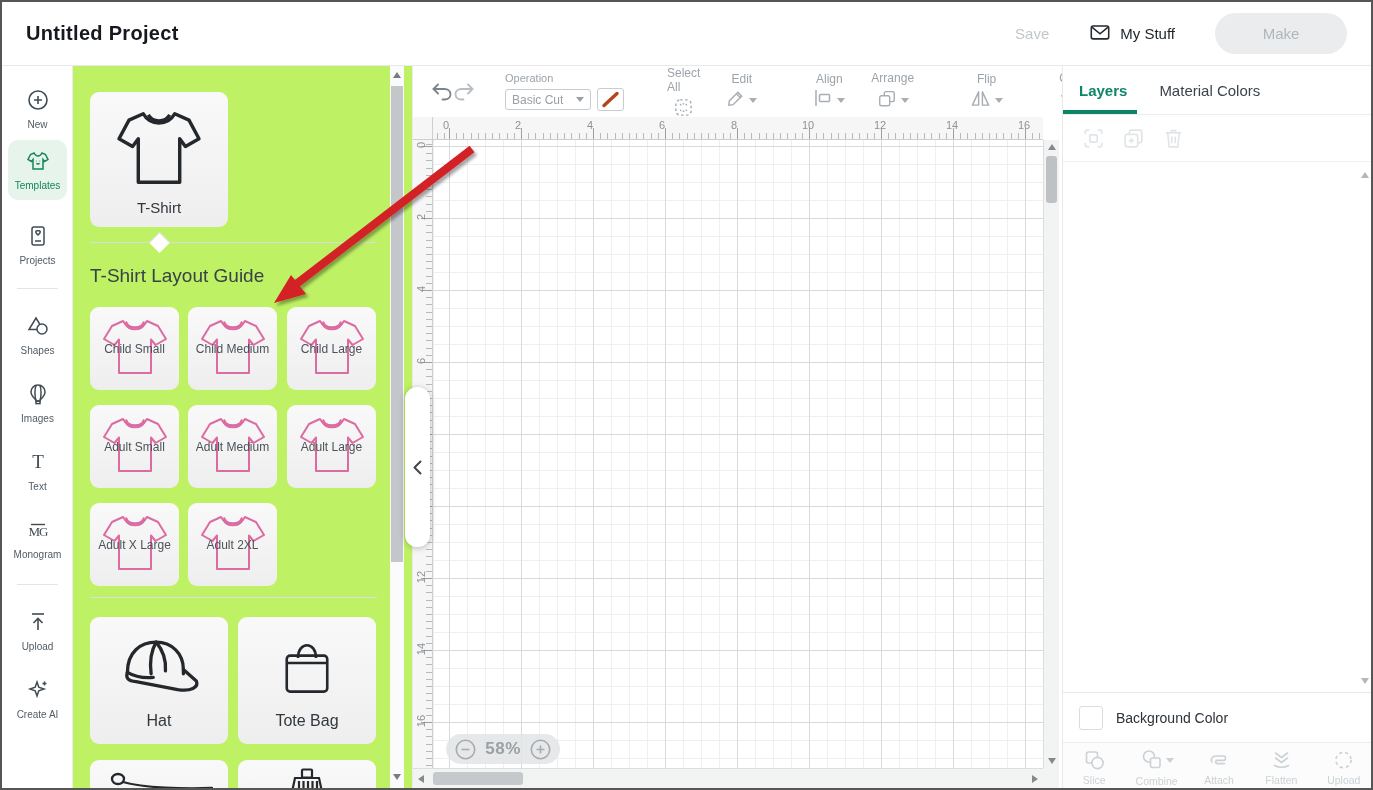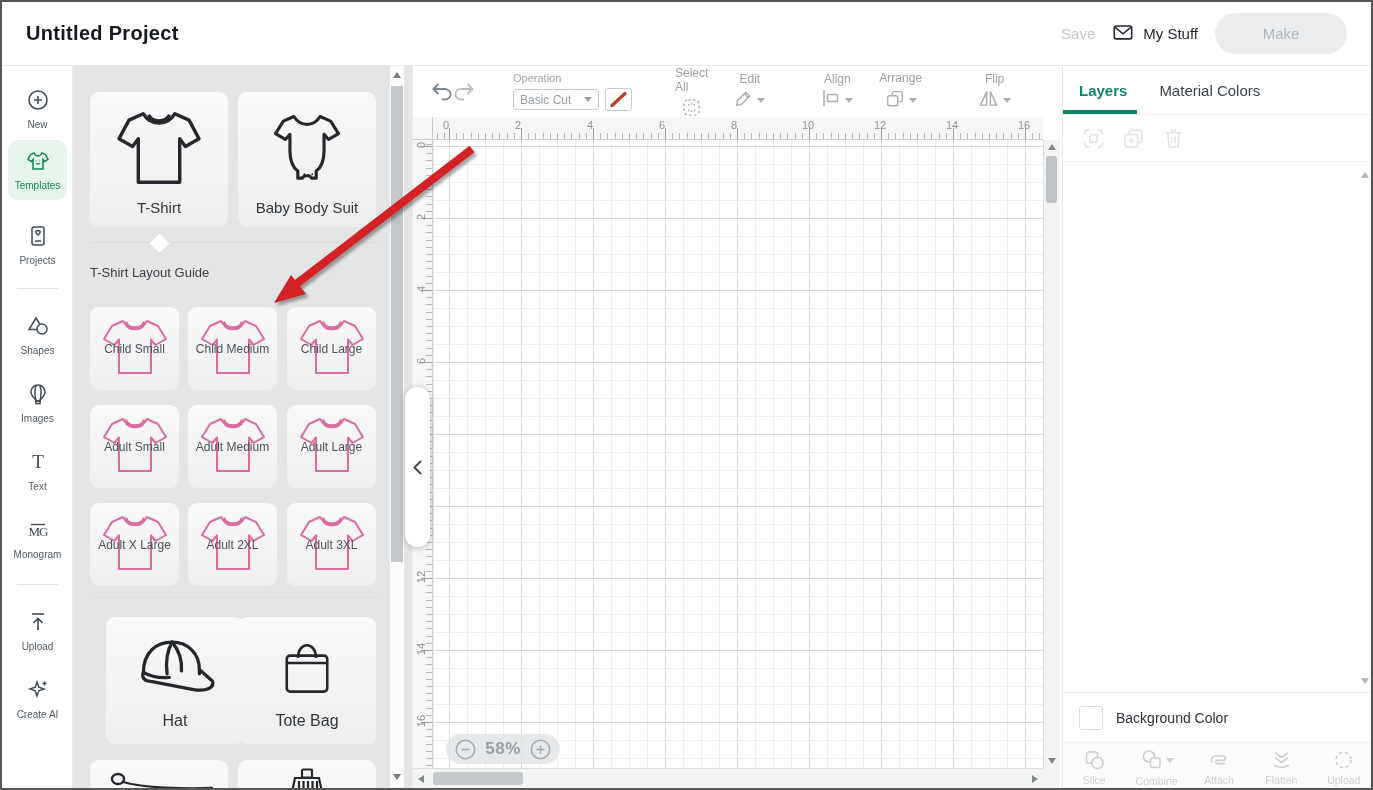--- a/index.html
+++ b/index.html
@@ -3,42 +3,42 @@
 <meta charset="utf-8">
 <style>
   * { margin:0; padding:0; box-sizing:border-box; }
   html,body { background:#9a9a9a; }
   body { font-family:"Liberation Sans", sans-serif; }
   .window { position:relative; width:1373px; height:790px; background:#fff; border:2px solid #565656; overflow:hidden; }
 
   
   .header { position:absolute; top:0; left:0; right:0; height:64px; background:#fff; border-bottom:1px solid #e9e9e9; display:flex; align-items:center; padding:0 24px; z-index:5; }
   .title { font-size:20px; font-weight:700; color:#16191d; letter-spacing:.3px; }
-  .header-right { margin-left:auto; display:flex; align-items:center; gap:17px;justify-content:flex-end; }
+  .header-right { margin-left:auto; display:flex; align-items:center; gap:40px;justify-content:flex-end; }
   .save { color:#c2c7cb; font-size:15px; }
   .mystuff { display:flex; align-items:center; gap:9px; color:#1d2328; font-size:15px; font-weight:500; }
   .make-btn { width:132px; height:41px; border-radius:21px; background:#eaeced; color:#b1b6bb; font-size:15px; font-weight:500; display:flex; align-items:center; justify-content:center; }
 
   
   .sidebar { position:absolute; top:64px; left:0; width:71px; bottom:0; background:#fff; border-right:1px solid #ececec; z-index:4; }
   .s-item { position:absolute; left:0; width:71px; display:flex; flex-direction:column; align-items:center; gap:5px; color:#515b64; font-size:10px; cursor:pointer; }
   .s-item svg { stroke:#414b54; }
   .s-item.active { left:6px; width:59px; background:#e6f4ec; border-radius:10px; padding:9px 0; color:#15845f; }
   .s-item.active svg { stroke:#15845f; }
   .s-div { position:absolute; left:15px; width:41px; border-top:1px solid #e4e4e4; }
 
   
-  .panel { position:absolute; left:71px; top:64px; width:339px; bottom:0; background:#e5e5e5; overflow:hidden; }
+  .panel { position:absolute; left:71px; top:64px; width:339px; bottom:0; background:#bef264; overflow:hidden; }
   .tile { position:absolute; background:linear-gradient(180deg,#f9f9f9 0%,#eeeeee 100%); border-radius:9px; cursor:pointer; }
   .tile.featured { width:138px; height:135px; }
   .feat-label { position:absolute; bottom:11px; width:100%; text-align:center; font-size:15px; color:#30373d; }
   .feat-icon { position:absolute; left:50%; top:16px; transform:translateX(-50%); }
   .notch-row { position:absolute; left:17px; top:176px; width:287px; border-top:1px solid #dbdbdb; }
   .notch { position:absolute; left:62px; top:-8px; width:15px; height:15px; background:#fff; border-left:1px solid #dbdbdb; border-top:1px solid #dbdbdb; transform:rotate(45deg); }
-  .panel-heading { position:absolute; left:17px; top:199px; font-size:13px; color:#3a4147; }
+  .panel-heading { position:absolute; left:17px; top:199px; font-size:19px; color:#3a4147; }
   .tile.size { width:89px; height:83px; }
   .size-label { position:absolute; width:100%; top:50%; transform:translateY(-50%); text-align:center; font-size:12px; color:#4b5258; z-index:2; }
   .size-shirt { position:absolute; left:50%; top:50%; transform:translate(-50%,-50%); z-index:1; }
   .panel-div2 { position:absolute; left:17px; top:531px; width:287px; border-top:1px solid #dedede; }
   .tile.big2 { width:138px; height:127px; }
   .big2-label { position:absolute; bottom:14px; width:100%; text-align:center; font-size:16px; color:#30373d; }
   .big2-icon { position:absolute; left:50%; top:18px; transform:translateX(-50%); }
   .tile.partial { width:138px; height:96px; }
 
   .p-scroll { position:absolute; right:8px; top:0; bottom:0; width:14px; background:#fbfbfb; z-index:3; }
@@ -46,21 +46,21 @@
   .tri-up { width:0; height:0; border-left:4px solid transparent; border-right:4px solid transparent; border-bottom:6px solid #777c80; }
   .tri-down { width:0; height:0; border-left:4px solid transparent; border-right:4px solid transparent; border-top:6px solid #777c80; }
   .p-arrow { position:absolute; left:3px; cursor:pointer; }
 
   
   .canvas-col { position:absolute; left:410px; top:64px; width:650px; bottom:0; background:#fff; border-left:1px solid #ebebeb; }
   .toolbar { position:absolute; top:0; left:0; right:0; height:51px; display:flex; align-items:center; padding-left:18px; background:#fff; }
   .tb-iconbtn { color:#7c838a; cursor:pointer; display:flex; }
   .tb-iconbtn.dim { color:#b8bdc2; }
   .vdiv { width:1px; height:34px; background:#e6e6e6; margin:0 15px; }
-  .op { display:flex; flex-direction:column;margin-left:8px; }
+  .op { display:flex; flex-direction:column; }
   .op-label { font-size:11px; color:#9ca3a9; margin-bottom:4px; }
   .op-row { display:flex; gap:6px; align-items:center; }
   .op-select { width:86px; height:21px; border:1px solid #c7ccd1; border-radius:3px; display:flex; align-items:center; justify-content:space-between; padding:0 6px; font-size:12px; color:#9aa0a6; cursor:pointer; background:#fff; }
   .op-swatch { width:27px; height:23px; border:1px solid #c7ccd1; border-radius:3px; display:flex; align-items:center; justify-content:center; background:#fff; cursor:pointer; }
   .tb-group { display:flex; flex-direction:column; align-items:center; gap:3px; margin:0 13px; cursor:pointer; }
   .tb-label { font-size:12px; color:#9ca3a9; }
   .tb-ic { display:flex; align-items:center; gap:4px; color:#a7adb3; }
   .caret { width:0; height:0; border-left:4px solid transparent; border-right:4px solid transparent; border-top:5px solid currentColor; }
   .more-btn { display:flex; align-items:center; gap:6px; font-size:13px; color:#2e353b; font-weight:500; margin-left:6px; cursor:pointer; }
 
@@ -217,31 +217,20 @@
     <div class="tile featured" style="left:17px; top:26px">
       <span class="feat-icon">
         <svg width="92" height="80" viewBox="0 0 64 56" fill="none" stroke="#24282c" stroke-width="2.4" stroke-linejoin="round">
             <path d="M21 4 C23.5 8.5 27.5 10.5 32 10.5 C36.5 10.5 40.5 8.5 43 4 L53 8.5 L60 21.5 L50.5 27 L46.5 21.5 V52 H17.5 V21.5 L13.5 27 L4 21.5 L11 8.5 Z"></path>
             <path d="M24.5 4.8 A 8.5 8 0 0 0 39.5 4.8"></path>
           </svg>
       </span>
       <span class="feat-label">T-Shirt</span>
     </div>
 
-    <div class="tile featured" style="left:165px; top:26px">
-      <span class="feat-icon">
-        <svg width="84" height="80" viewBox="0 0 64 56" fill="none" stroke="#24282c" stroke-width="2.4" stroke-linejoin="round">
-            <path d="M22 4 C24.5 8 28 10 32 10 C36 10 39.5 8 42 4 L50 7.5 L56 17 L48.5 21.5 L45 17.5 V30 C45 37.5 43 42.5 39 45.5 L39 51 H35.5 C34.5 48.5 29.5 48.5 28.5 51 H25 V45.5 C21 42.5 19 37.5 19 30 V17.5 L15.5 21.5 L8 17 L14 7.5 Z"></path>
-            <circle cx="30" cy="48" r="0.7" fill="#24282c" stroke="none"></circle>
-            <circle cx="33" cy="48.6" r="0.7" fill="#24282c" stroke="none"></circle>
-            <circle cx="36" cy="48" r="0.7" fill="#24282c" stroke="none"></circle>
-          </svg>
-      </span>
-      <span class="feat-label">Baby Body Suit</span>
-    </div>
 
     <div class="notch-row">
         <div class="notch"></div>
       </div>
 
     <div class="panel-heading">T-Shirt Layout Guide</div>
 
     <div class="tile size" style="left:115px; top:241px">
       <span class="size-shirt"><svg width="74" height="64" viewBox="0 0 74 64" fill="none" stroke="#dc6ba2" stroke-width="2" stroke-linejoin="round">
             <path d="M25 6 C27.5 10.5 31.5 12.5 37 12.5 C42.5 12.5 46.5 10.5 49 6 L60 11 L68 24 L57.5 30 L53 24.5 V58 H21 V24.5 L16.5 30 L6 24 L14 11 Z"></path>
@@ -299,32 +288,24 @@
       <span class="size-label">Adult X Large</span>
     </div>
     <div class="tile size" style="left:115px; top:437px">
       <span class="size-shirt"><svg width="74" height="64" viewBox="0 0 74 64" fill="none" stroke="#dc6ba2" stroke-width="2" stroke-linejoin="round">
             <path d="M25 6 C27.5 10.5 31.5 12.5 37 12.5 C42.5 12.5 46.5 10.5 49 6 L60 11 L68 24 L57.5 30 L53 24.5 V58 H21 V24.5 L16.5 30 L6 24 L14 11 Z"></path>
             <path d="M28 6.5 A 9.5 9 0 0 0 46 6.5"></path>
             <path d="M27 8.2 A 11 10.5 0 0 0 47 8.2"></path>
           </svg></span>
       <span class="size-label">Adult 2XL</span>
     </div>
-    <div class="tile size" style="left:214px; top:437px">
-      <span class="size-shirt"><svg width="74" height="64" viewBox="0 0 74 64" fill="none" stroke="#dc6ba2" stroke-width="2" stroke-linejoin="round">
-            <path d="M25 6 C27.5 10.5 31.5 12.5 37 12.5 C42.5 12.5 46.5 10.5 49 6 L60 11 L68 24 L57.5 30 L53 24.5 V58 H21 V24.5 L16.5 30 L6 24 L14 11 Z"></path>
-            <path d="M28 6.5 A 9.5 9 0 0 0 46 6.5"></path>
-            <path d="M27 8.2 A 11 10.5 0 0 0 47 8.2"></path>
-          </svg></span>
-      <span class="size-label">Adult 3XL</span>
-    </div>
 
     <div class="panel-div2"></div>
 
-    <div class="tile big2" style="left:33px; top:551px">
+    <div class="tile big2" style="left:17px; top:551px">
       <span class="big2-icon">
         <svg width="96" height="66" viewBox="0 0 64 46" fill="none" stroke="#24282c" stroke-width="2.3" stroke-linejoin="round" stroke-linecap="round">
             <path d="M10 26 C10 12 19 5 30 5 C41 5 49 13 49 24 L49 27"></path>
             <path d="M30 5 C26.5 11 25.5 19 26.5 27"></path>
             <path d="M30 5 C35 11 37 18 36.5 25"></path>
             <path d="M10 26 C8.5 30 10.5 32 16 32.5 L45 38 C54 39.5 60 36.5 58 32 L49 24"></path>
             <path d="M10 26 C15 29 22 30 28 29.5"></path>
           </svg>
       </span>
       <span class="big2-label">Hat</span>

